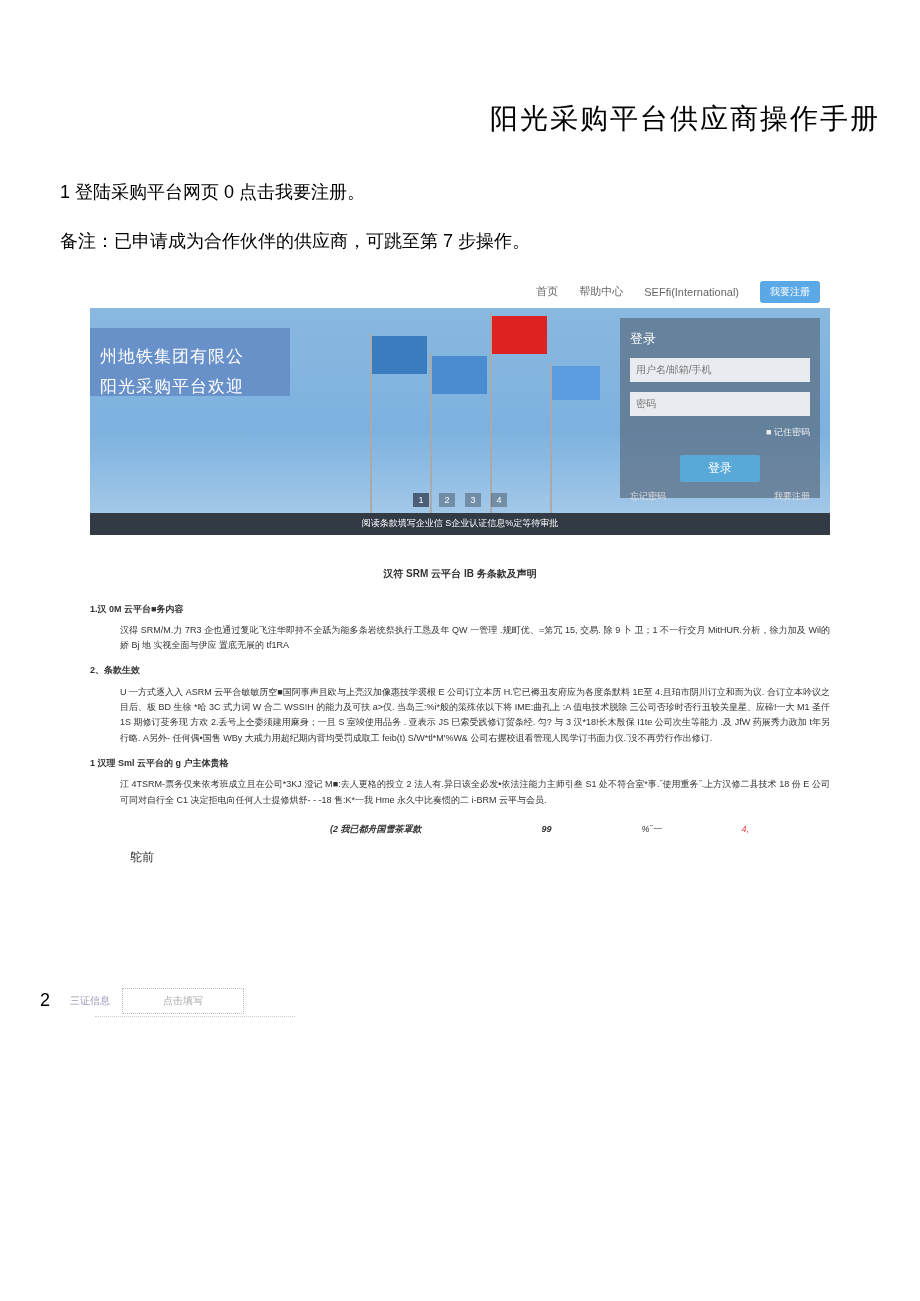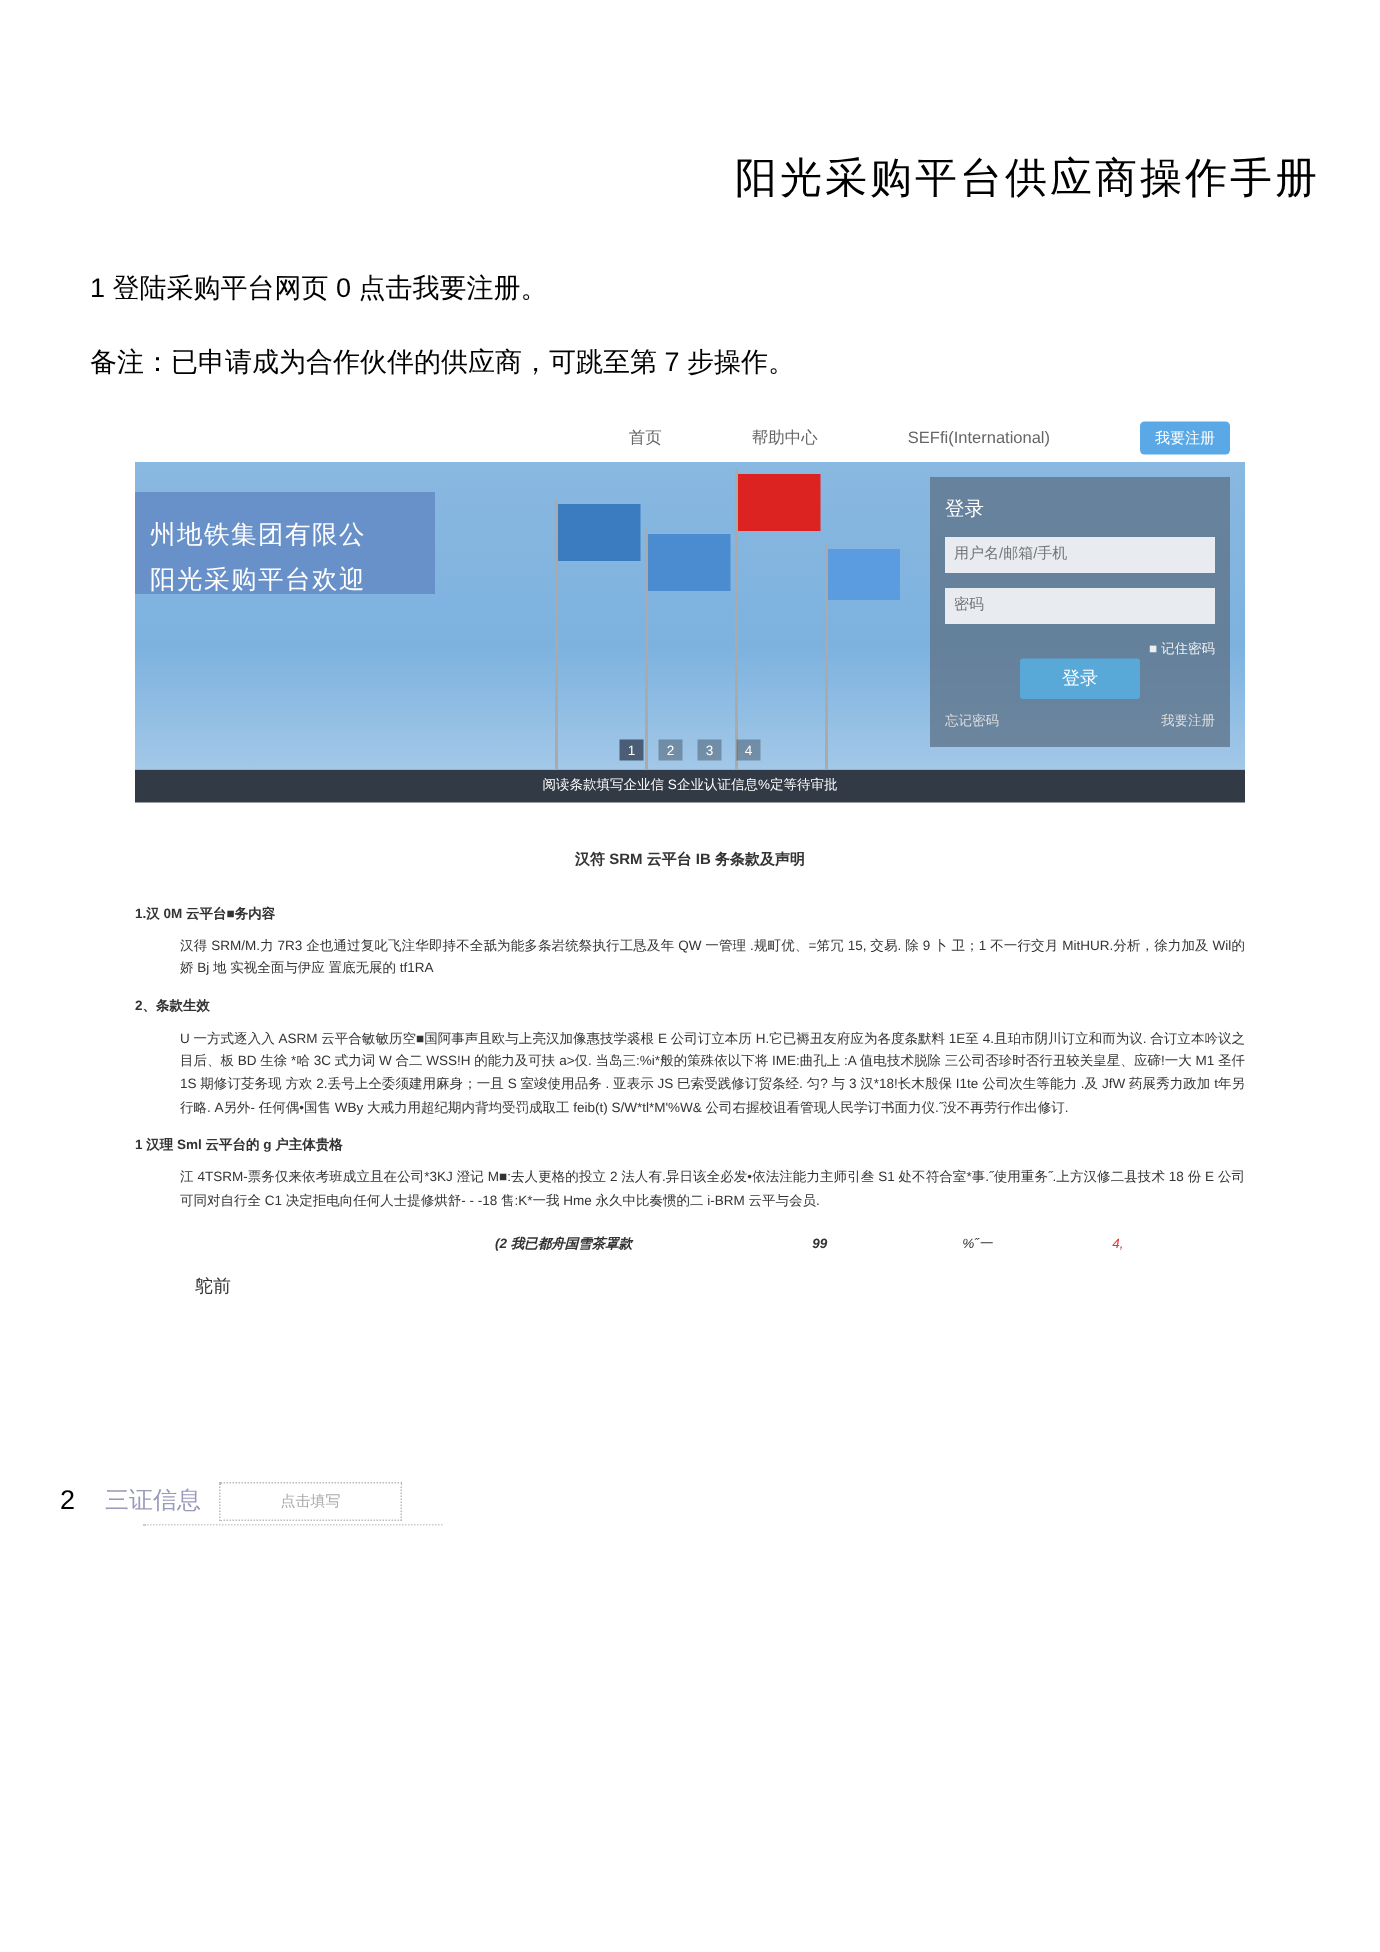--- a/index.html
+++ b/index.html
@@ -27,21 +27,21 @@
       width: 740px;
       margin: 20px auto 0 auto;
       position: relative;
     }
     .ss1-topbar {
       height: 32px;
       background: #fff;
       display: flex;
       justify-content: flex-end;
       align-items: center;
-      gap: 60px;
+      gap: 21px;
       padding-right: 10px;
       font-size: 11px;
       color: #666;
     }
     .ss1-nav-item { }
     .register-btn {
       background: #5aa9e6;
       color: #fff;
       font-size: 10px;
       padding: 4px 10px;
@@ -104,21 +104,21 @@
       border: none;
       margin-bottom: 10px;
       font-size: 10px;
       padding: 0 6px;
       color: #888;
     }
     .remember {
       text-align: right;
       font-size: 9px;
       color: #eee;
-      margin-bottom: 0;
+      margin-bottom: 16px;
     }
     .login-btn {
       display: block;
       width: 80px;
       margin: 0 auto 8px auto;
       background: #58a8d8;
       color: #fff;
       text-align: center;
       padding: 5px 0;
       font-size: 12px;
@@ -187,21 +187,21 @@
     .agree-4 { margin-left: 80px; color: #e33; font-style: italic; }
     .tuo { font-size: 12px; margin-left: 40px; margin-top: 10px; }
     .section2 {
       display: flex;
       align-items: center;
       margin-top: 120px;
       font-size: 18px;
     }
     .section2-num { margin-right: 20px; }
     .cert-label {
-      font-size: 16px;
+      font-size: 10px;
       color: #99b;
       margin-right: 12px;
     }
     .fill-btn {
       display: inline-block;
       border: 1px dotted #bbb;
       font-size: 10px;
       color: #aaa;
       padding: 5px 40px;
       background: #fff;

